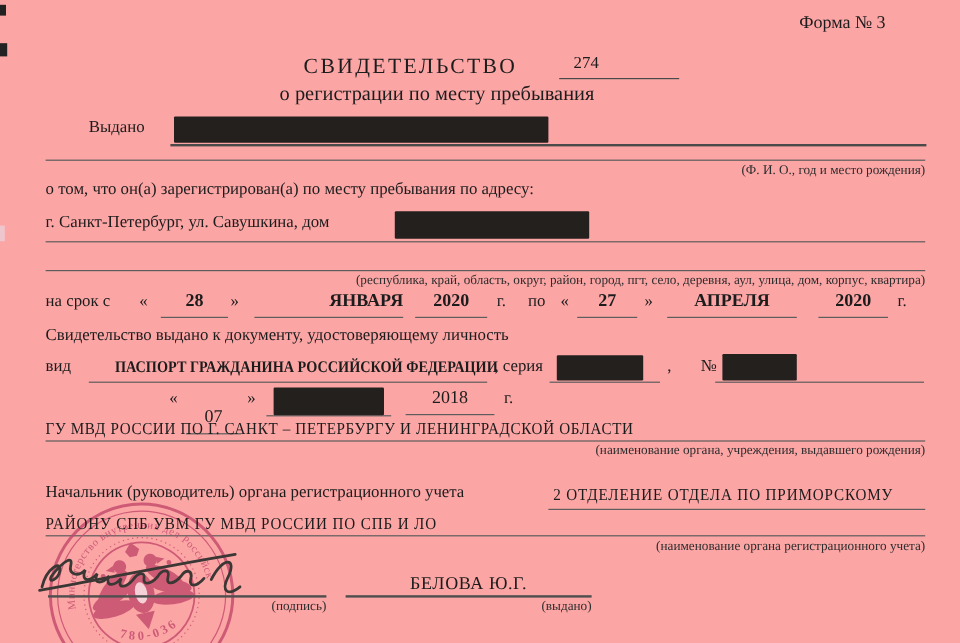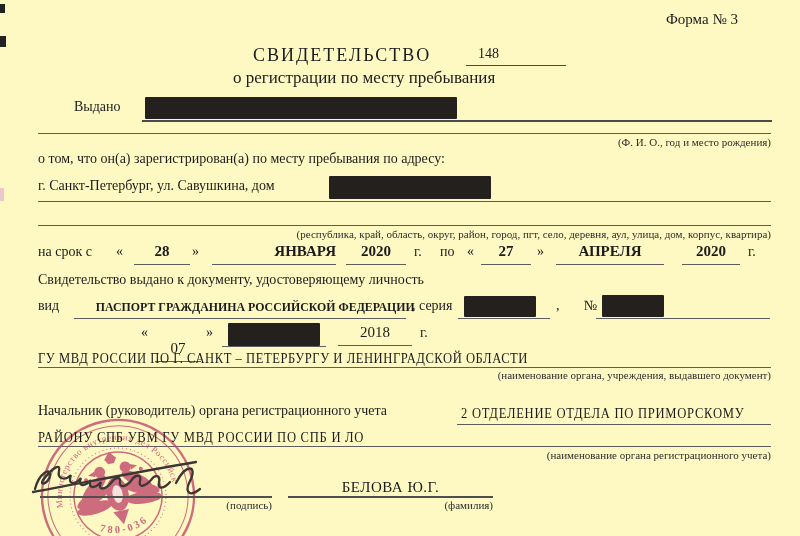--- a/index.html
+++ b/index.html
@@ -1,16 +1,16 @@
 <!DOCTYPE html>
 <html><head>
 <meta charset="utf-8">
 <style>
   html,body{margin:0;padding:0;background:#e9e9e7;}
-  #page{position:relative;width:800px;height:536px;background:#fef9c3;overflow:hidden;
+  #page{position:relative;width:800px;height:536px;background:#fca5a5;overflow:hidden;
         font-family:"Liberation Serif","DejaVu Serif",serif;color:#1c1c1c;}
   .abs{position:absolute;white-space:nowrap;}
   .t{font-size:14px;}
   .cap{font-size:11px;color:#2d2d2d;text-align:right;}
   .rule{position:absolute;height:1px;background:#5d5d5d;}
   .rule2{position:absolute;height:2px;background:#4a4a4a;}
   .cell{position:absolute;text-align:center;font-weight:bold;font-size:15px;
         border-bottom:1.5px solid #5d5d5d;}
   .cellr{position:absolute;text-align:center;font-size:15px;border-bottom:1.5px solid #5d5d5d;}
   .bar{position:absolute;background:#24201e;border-radius:1px;z-index:4;}
@@ -25,21 +25,21 @@
 <div id="page">
 
   <div class="abs" style="left:0;top:4px;width:5px;height:9px;background:#222;"></div>
   <div class="abs" style="left:0;top:36px;width:6px;height:11px;background:#222;"></div>
   <div class="abs" style="left:0;top:188px;width:4px;height:13px;background:#eec6cd;"></div>
 
   <div class="abs" style="left:666px;top:11px;font-size:15px;">Форма № 3</div>
 
   <div class="abs" style="left:253px;top:45px;font-size:18px;letter-spacing:2px;">СВИДЕТЕЛЬСТВО</div>
   <div class="abs" style="left:466px;top:44px;width:100px;height:21px;border-bottom:1.2px solid #4a4a4a;">
-    <span style="font-size:14px;padding-left:12px;">148</span>
+    <span style="font-size:14px;padding-left:12px;">274</span>
   </div>
   <div class="abs" style="left:233px;top:68px;font-size:17px;">о регистрации по месту пребывания</div>
 
   <div class="abs t" style="left:74px;top:99px;">Выдано</div>
   <div class="bar" style="left:145px;top:97px;width:312px;height:22px;"></div>
   <div class="rule2" style="left:142px;top:120px;width:630px;"></div>
 
   <div class="rule" style="left:38px;top:133px;width:733px;"></div>
   <div class="abs cap" style="left:38px;top:136px;width:733px;">(Ф. И. О., год и место рождения)</div>
 
@@ -85,21 +85,21 @@
   <div class="abs t" style="left:206px;top:325px;">»</div>
   <div class="bar" style="left:228px;top:323px;width:92px;height:23px;"></div>
   <div class="rule" style="left:222px;top:346px;width:104px;"></div>
   <div class="cellr" style="left:338px;top:324px;width:74px;height:21px;">2018</div>
   <div class="abs t" style="left:420px;top:325px;">г.</div>
 
   <div class="abs" style="left:38px;top:351px;font-size:14px;">
     <span class="cond" style="letter-spacing:.6px;">ГУ МВД РОССИИ ПО Г. САНКТ – ПЕТЕРБУРГУ И ЛЕНИНГРАДСКОЙ ОБЛАСТИ</span>
   </div>
   <div class="rule" style="left:38px;top:367px;width:733px;"></div>
-  <div class="abs cap" style="left:38px;top:369px;width:733px;">(наименование органа, учреждения, выдавшего документ)</div>
+  <div class="abs cap" style="left:38px;top:369px;width:733px;">(наименование органа, учреждения, выдавшего рождения)</div>
 
   <div class="abs t" style="left:38px;top:403px;">Начальник (руководитель) органа регистрационного учета</div>
   <div class="abs" style="left:461px;top:406px;font-size:14px;">
     <span class="cond" style="letter-spacing:.8px;">2 ОТДЕЛЕНИЕ ОТДЕЛА ПО ПРИМОРСКОМУ</span>
   </div>
   <div class="rule" style="left:457px;top:424px;width:314px;"></div>
   <div class="abs" style="left:38px;top:430px;font-size:14px;z-index:3;">
     <span class="cond" style="letter-spacing:.8px;">РАЙОНУ СПБ УВМ ГУ МВД РОССИИ ПО СПБ И ЛО</span>
   </div>
   <div class="rule" style="left:38px;top:446px;width:733px;"></div>
@@ -153,15 +153,15 @@
       <path d="M3,34 C52,25 112,13 166,4"></path>
       <path d="M146,25 C156,5 168,7 160,23 C154,35 160,39 170,31"></path>
     </g>
   </svg>
 
   <div class="abs" style="left:40px;top:496px;width:232px;height:1.5px;background:#4f4f4f;z-index:2;"></div>
   <div class="abs cap" style="left:40px;top:499px;width:232px;z-index:2;">(подпись)</div>
 
   <div class="abs" style="left:288px;top:479px;width:205px;font-size:15px;text-align:center;letter-spacing:.5px;">БЕЛОВА Ю.Г.</div>
   <div class="abs" style="left:288px;top:496px;width:205px;height:1.5px;background:#4f4f4f;"></div>
-  <div class="abs cap" style="left:288px;top:499px;width:205px;">(фамилия)</div>
+  <div class="abs cap" style="left:288px;top:499px;width:205px;">(выдано)</div>
 
 </div>
 
 </body></html>

